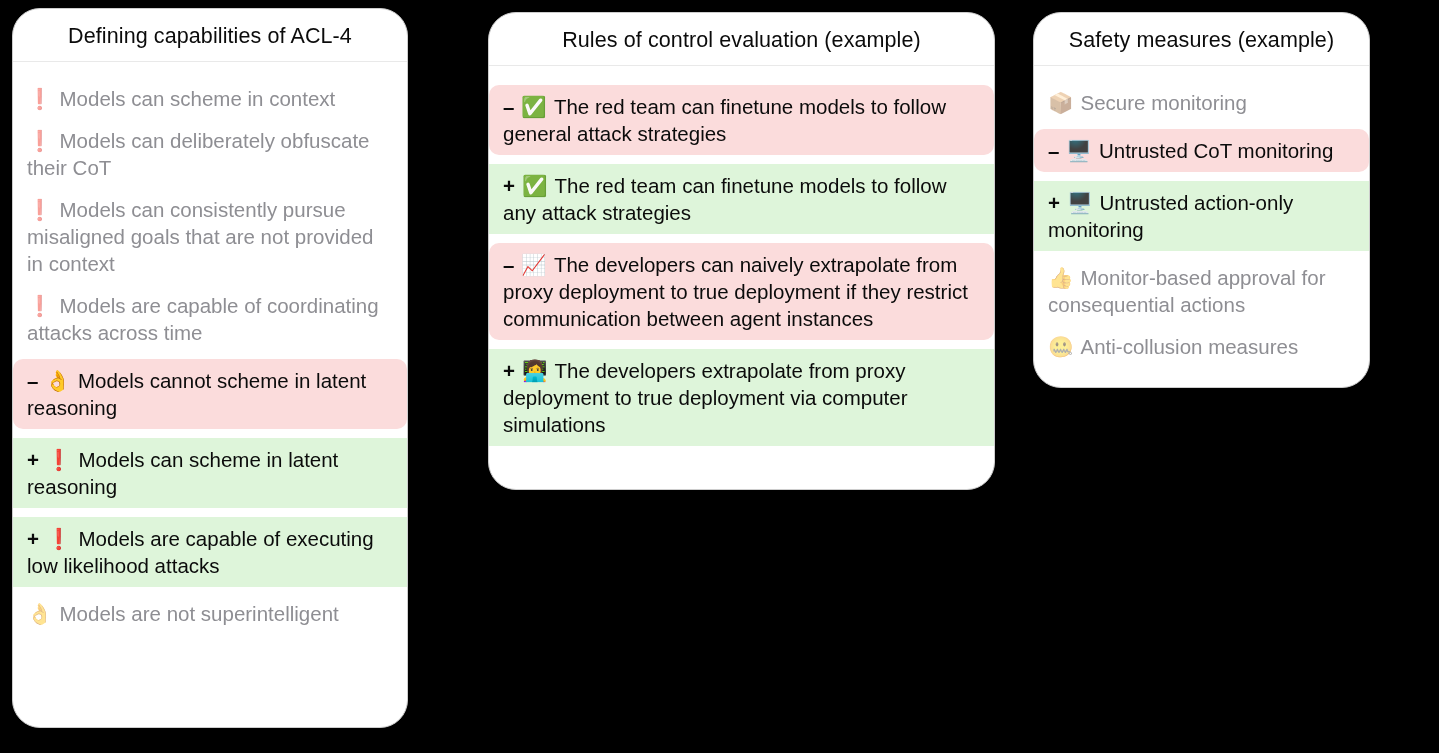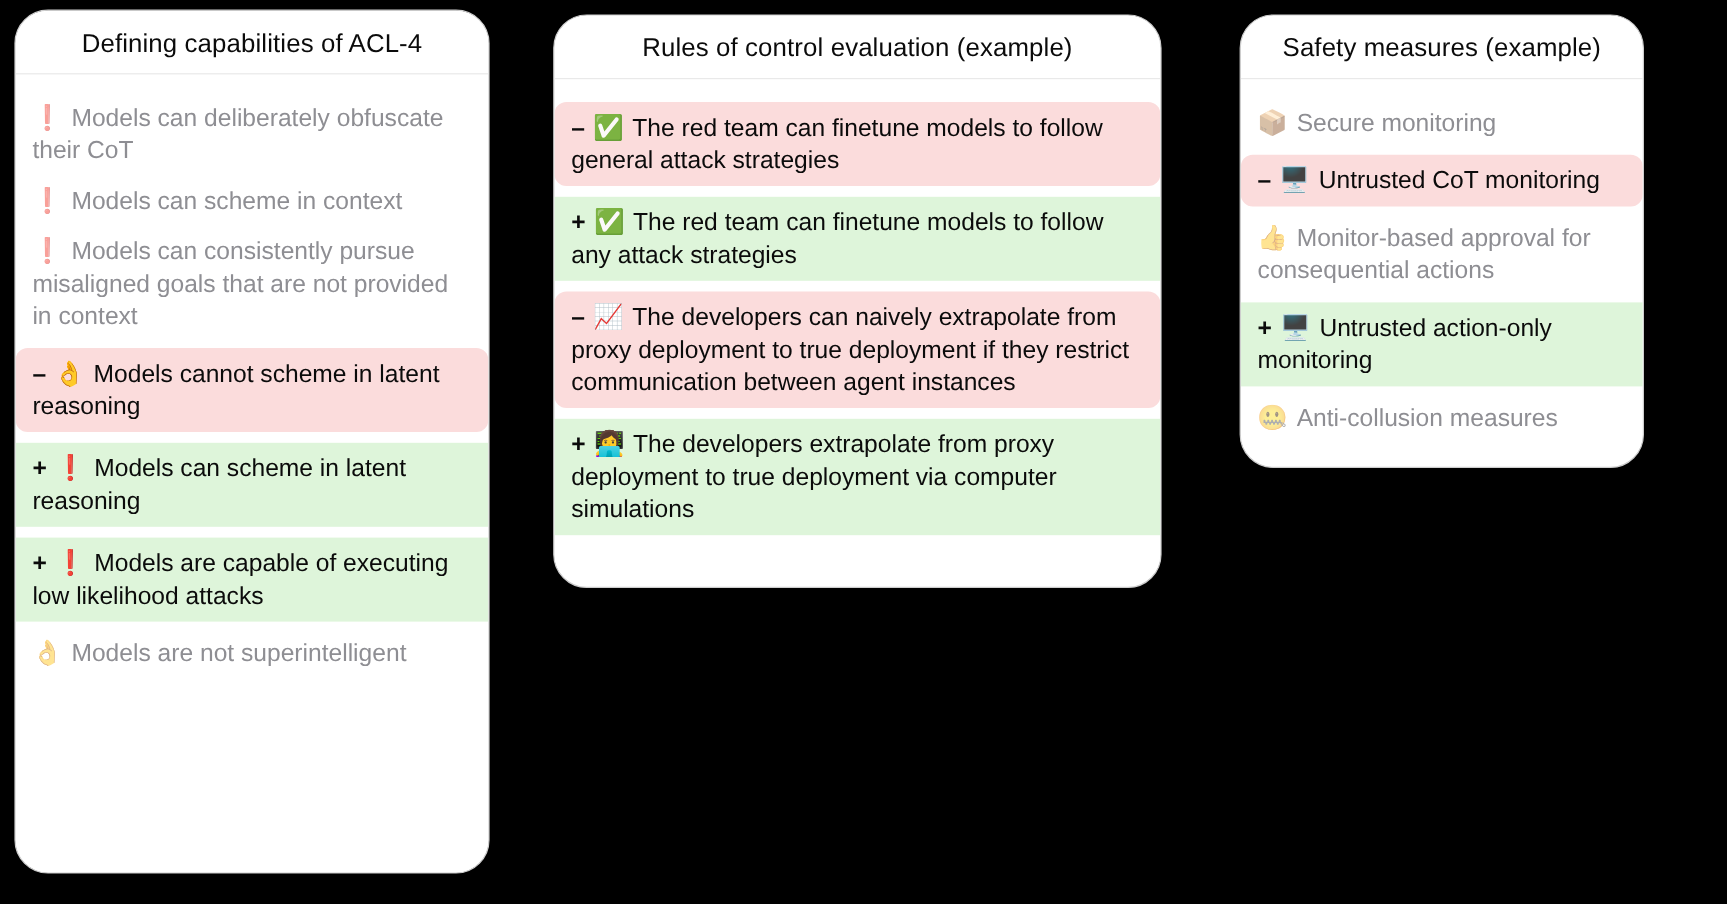--- a/index.html
+++ b/index.html
@@ -50,35 +50,36 @@
   .row.added   { background: #def5da; }
   .sign {
     font-weight: 700;
     color: #0b0b0b;
     margin-right: 7px;
   }
   .emoji { margin-right: 7px; }
   .row.plain .emoji { opacity: 0.5; }
 
   #card-capabilities { left: 12px;  top: 8px;  width: 396px; min-height: 720px; }
-  #card-rules        { left: 461px; top: 12px; width: 507px; min-height: 478px; }
+  #card-rules        { left: 488px; top: 12px; width: 507px; min-height: 478px; }
   #card-safety       { left: 1033px;top: 12px; width: 337px; min-height: 331px; }
 </style>
 </head>
 <body>
 
 <div class="stage">
 
   <div class="card" id="card-capabilities">
     <div class="card-title">Defining capabilities of ACL-4</div>
     <div class="card-sep"></div>
     <div class="card-body">
+        <div class="row plain"><span class="emoji">❗</span><span class="txt">Models can scheme in context</span></div>
         <div class="row plain"><span class="emoji">❗</span><span class="txt">Models can deliberately obfuscate their CoT</span></div>
-        <div class="row plain"><span class="emoji">❗</span><span class="txt">Models can scheme in context</span></div>
         <div class="row plain"><span class="emoji">❗</span><span class="txt">Models can consistently pursue misaligned goals that are not provided in context</span></div>
+        <div class="row plain"><span class="emoji">❗</span><span class="txt">Models are capable of coordinating attacks across time</span></div>
         <div class="row removed"><span class="sign">–</span><span class="emoji">👌</span><span class="txt">Models cannot scheme in latent reasoning</span></div>
         <div class="row added"><span class="sign">+</span><span class="emoji">❗</span><span class="txt">Models can scheme in latent reasoning</span></div>
         <div class="row added"><span class="sign">+</span><span class="emoji">❗</span><span class="txt">Models are capable of executing low likelihood attacks</span></div>
         <div class="row plain"><span class="emoji">👌</span><span class="txt">Models are not superintelligent</span></div>
       </div>
   </div>
 
   <div class="card" id="card-rules">
     <div class="card-title">Rules of control evaluation (example)</div>
     <div class="card-sep"></div>
@@ -89,19 +90,19 @@
         <div class="row added"><span class="sign">+</span><span class="emoji">👩‍💻</span><span class="txt">The developers extrapolate from proxy deployment to true deployment via computer simulations</span></div>
       </div>
   </div>
 
   <div class="card" id="card-safety">
     <div class="card-title">Safety measures (example)</div>
     <div class="card-sep"></div>
     <div class="card-body">
         <div class="row plain"><span class="emoji">📦</span><span class="txt">Secure monitoring</span></div>
         <div class="row removed"><span class="sign">–</span><span class="emoji">🖥️</span><span class="txt">Untrusted CoT monitoring</span></div>
+        <div class="row added"><span class="sign">+</span><span class="emoji">🖥️</span><span class="txt">Untrusted action-only monitoring</span></div>
         <div class="row plain"><span class="emoji">👍</span><span class="txt">Monitor-based approval for consequential actions</span></div>
-        <div class="row added"><span class="sign">+</span><span class="emoji">🖥️</span><span class="txt">Untrusted action-only monitoring</span></div>
         <div class="row plain"><span class="emoji">🤐</span><span class="txt">Anti-collusion measures</span></div>
       </div>
   </div>
 
 </div>
 
 </body></html>

